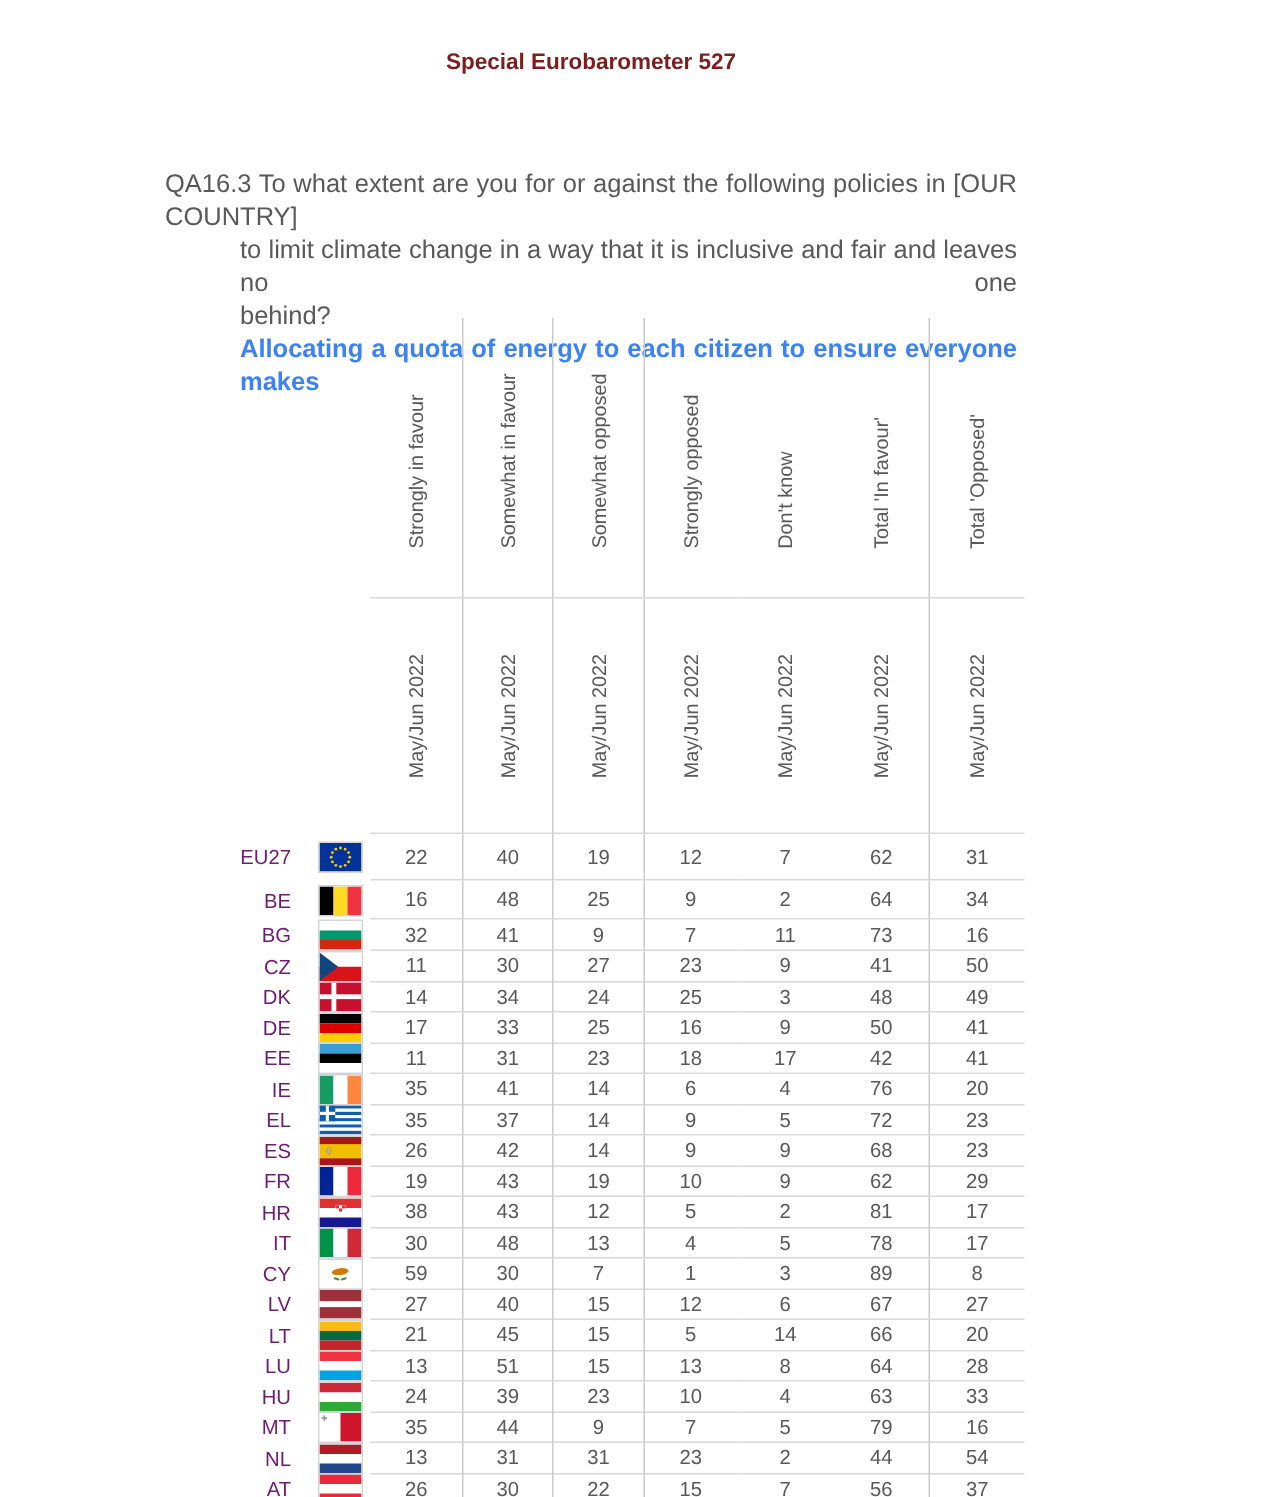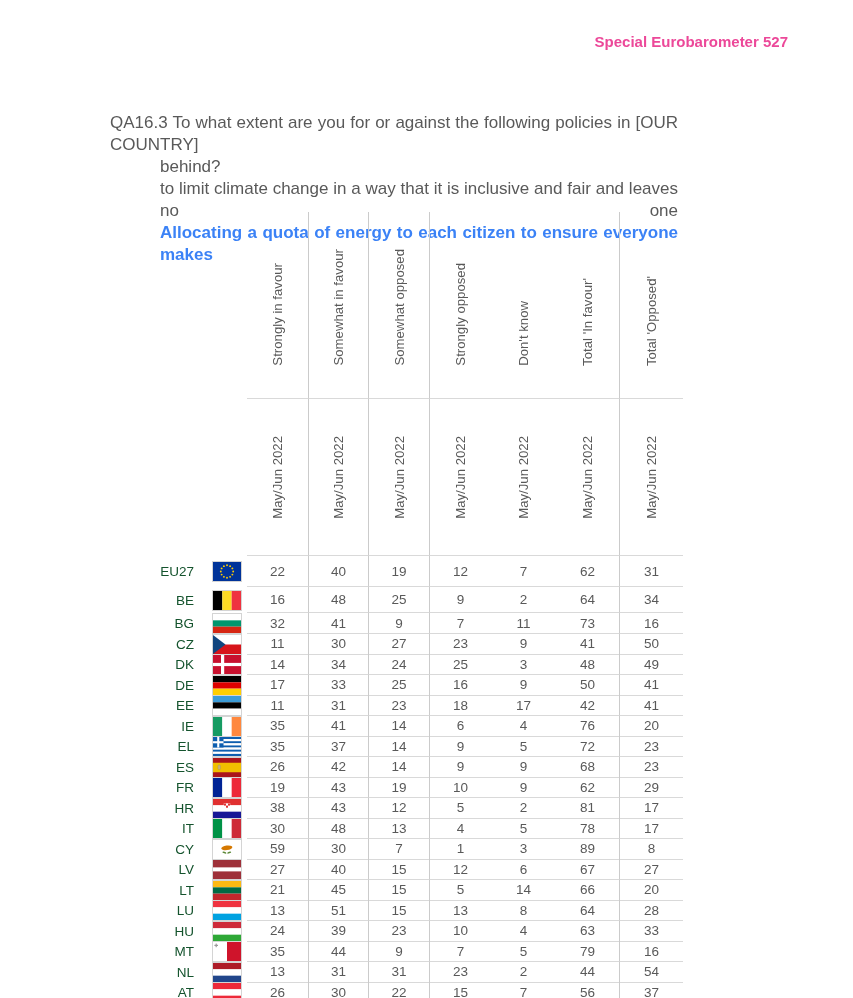--- a/index.html
+++ b/index.html
@@ -1,21 +1,21 @@
 <!DOCTYPE html>
 <html><head>
 <meta charset="utf-8">
 <style>
   * { box-sizing: border-box; margin: 0; padding: 0; }
   html,body { width: 853px; height: 998px; background: #ffffff; overflow: hidden;
     font-family: "Liberation Sans", "DejaVu Sans", sans-serif; }
   #page { position: relative; width: 853px; height: 998px; background: #fff; }
 
-  .titles { position: absolute; left: 0; top: 32px; width: 788px; text-align: right;
-    font-weight: bold; font-size: 15px; line-height: 20px; color: #ec4899; }
+  .titles { position: absolute; left: 0; top: 32px; width: 788px; text-align: center;
+    font-weight: bold; font-size: 15px; line-height: 20px; color: #7f1d1d; }
 
   .question { position: absolute; left: 110px; top: 112px; width: 568px;
     font-size: 17px; line-height: 22px; color: #595959; }
   .qline { text-align: justify; }
   .qline.just { text-align-last: justify; }
   .qline.indent { padding-left: 50px; }
   .qbold { font-weight: bold; color: #3b82f6; }
 
   .trow { display: grid; grid-template-columns: 47px 50px 61px 60px 61px 62px 65px 63px 64px; }
   #results-table { position: absolute; left: 150px; top: 212px; width: 533px; }
@@ -26,41 +26,41 @@
     border-bottom: 1px solid #d9d9d9; height: 157px; }
   .hcell span, .h2cell span { writing-mode: vertical-rl; transform: rotate(180deg);
     font-size: 13.2px; color: #595959; white-space: nowrap; }
   .empty { border: none; }
 
   .r-eu { height: 31px; }
   .r-first { height: 26px; }
   .r { height: 20.5px; }
 
   .cc { display: flex; align-items: center; justify-content: flex-end;
-    padding-right: 3px; font-size: 13.5px; color: #14532d; }
+    padding-right: 3px; font-size: 13.5px; color: #701a75; }
   .cf { display: flex; align-items: center; padding-left: 15px; }
   .flag { display: block; width: 30px; height: 21px; border: 1px solid #d4d4d4; }
   .flag svg { display: block; }
   .cv { display: flex; align-items: center; justify-content: center;
     font-size: 13.5px; color: #595959; border-bottom: 1px solid #d9d9d9; }
   .bl { border-left: 1px solid #cbcbcb; }
 </style>
 </head>
 <body>
 
 <div id="page">
 
   <div class="titles">
     <div>Special Eurobarometer 527</div>
   </div>
 
   <div class="question">
     <div class="qline just"><span>QA16.3</span> <span>To what extent are you for or against the following policies in [OUR COUNTRY]</span></div>
+    <div class="qline just indent">to limit climate change in a way that it is inclusive and fair and leaves no one</div>
     <div class="qline indent">behind?</div>
-    <div class="qline just indent">to limit climate change in a way that it is inclusive and fair and leaves no one</div>
     <div class="qline just indent qbold">Allocating a quota of energy to each citizen to ensure everyone makes</div>
   </div>
 
   <div id="results-table">
       <div class="trow">
         <div class="hcell empty"></div>
         <div class="hcell empty"></div>
         <div class="hcell">
           <span>Strongly in favour</span>
         </div>

